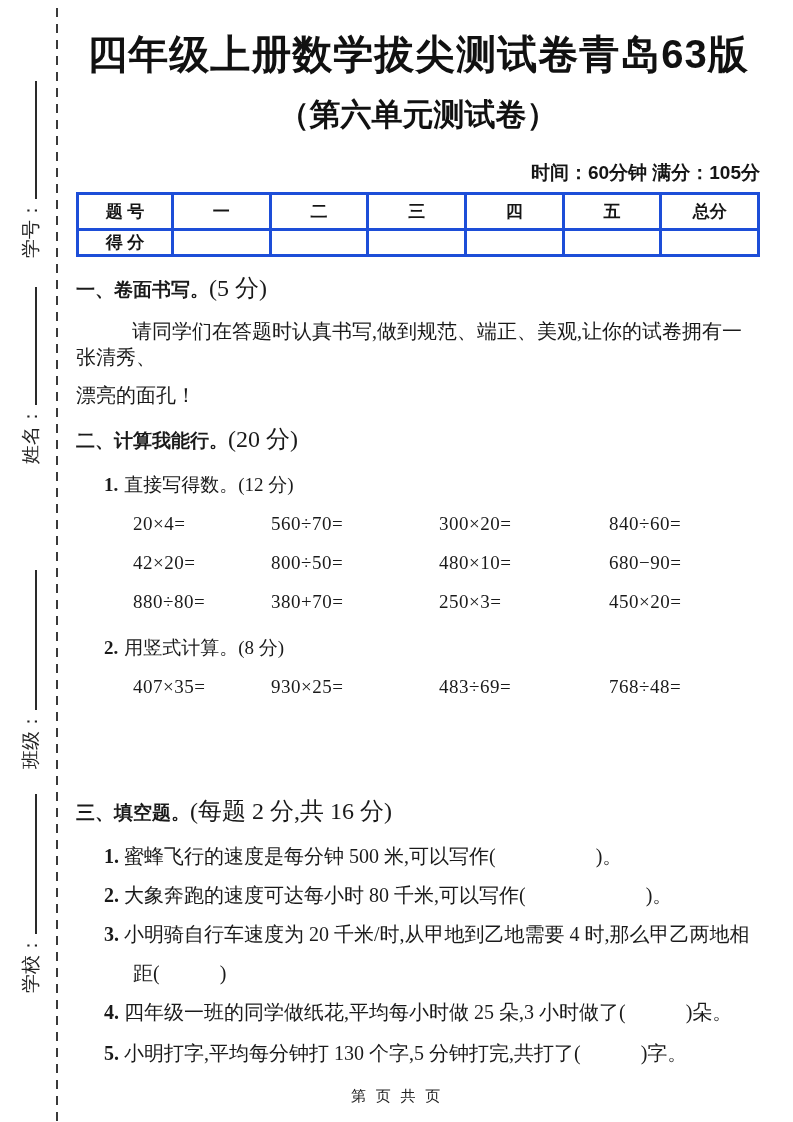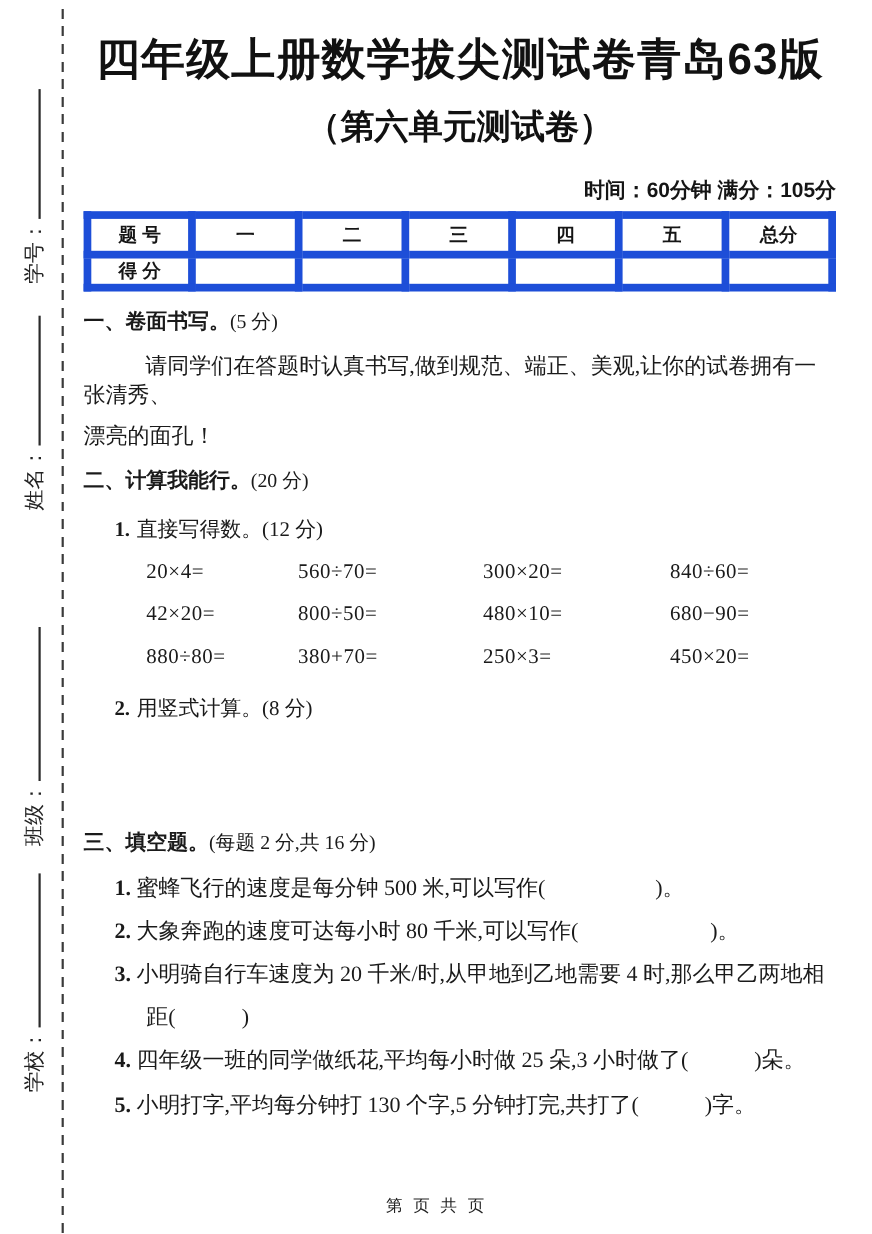--- a/index.html
+++ b/index.html
@@ -81,41 +81,41 @@
   
   table.score {
     margin-top: 6px;
     width: 100%;
     border-collapse: collapse;
     table-layout: fixed;
     border: 2px solid #1a1a1a;
     font-family: "Liberation Sans", "DejaVu Sans", sans-serif;
   }
   table.score td {
-    border: 7px solid #1d4ed8;
+    border: 3px solid #1d4ed8;
     text-align: center;
     font-weight: 700;
     font-size: 17px;
     color: #151515;
   }
   table.score col.c0 { width: 95px; }
   table.score tr.r1 td { height: 36px; }
   table.score tr.r2 td { height: 24px; }
 
   
   .sec-h {
     margin-top: 16px;
     font-size: 19px;
     line-height: 1.25;
   }
   .sec-h .b {
     font-family: "Liberation Sans", "DejaVu Sans", sans-serif;
     font-weight: 700;
   }
-  .sec-h .pts { font-size: 18px; }
+  .sec-h .pts { font-size: 24px; }
   .para {
     font-size: 20px;
     line-height: 26px;
   }
   .para.indent { margin-top: 15px; text-indent: 2.8em; }
   .para.l2 { margin-top: 12px; }
   .sub-h {
     margin-top: 18px;
     margin-left: 28px;
     font-size: 19px;
@@ -247,20 +247,26 @@
     <div class="eq-row gap2">
       <span>880÷80=</span>
       <span>380+70=</span>
       <span>250×3=</span>
       <span>450×20=</span>
     </div>
 
     <div class="sub-h" style="margin-top:22px;">
       <span class="num">2.</span><span>用竖式计算。(8 分)</span>
     </div>
+    <div class="eq-row">
+      <span>407×35=</span>
+      <span>930×25=</span>
+      <span>483÷69=</span>
+      <span>768÷48=</span>
+    </div>
 
     <div class="sec-h sec3">
       <span class="b">三、填空题。</span><span class="pts">(每题 2 分,共 16 分)</span>
     </div>
 
     <div class="fill-item" style="margin-top:17px;">
       <span class="num">1.</span><span>蜜蜂飞行的速度是每分钟 500 米,可以写作(　　　　　)。</span>
     </div>
     <div class="fill-item">
       <span class="num">2.</span><span>大象奔跑的速度可达每小时 80 千米,可以写作(　　　　　　)。</span>

